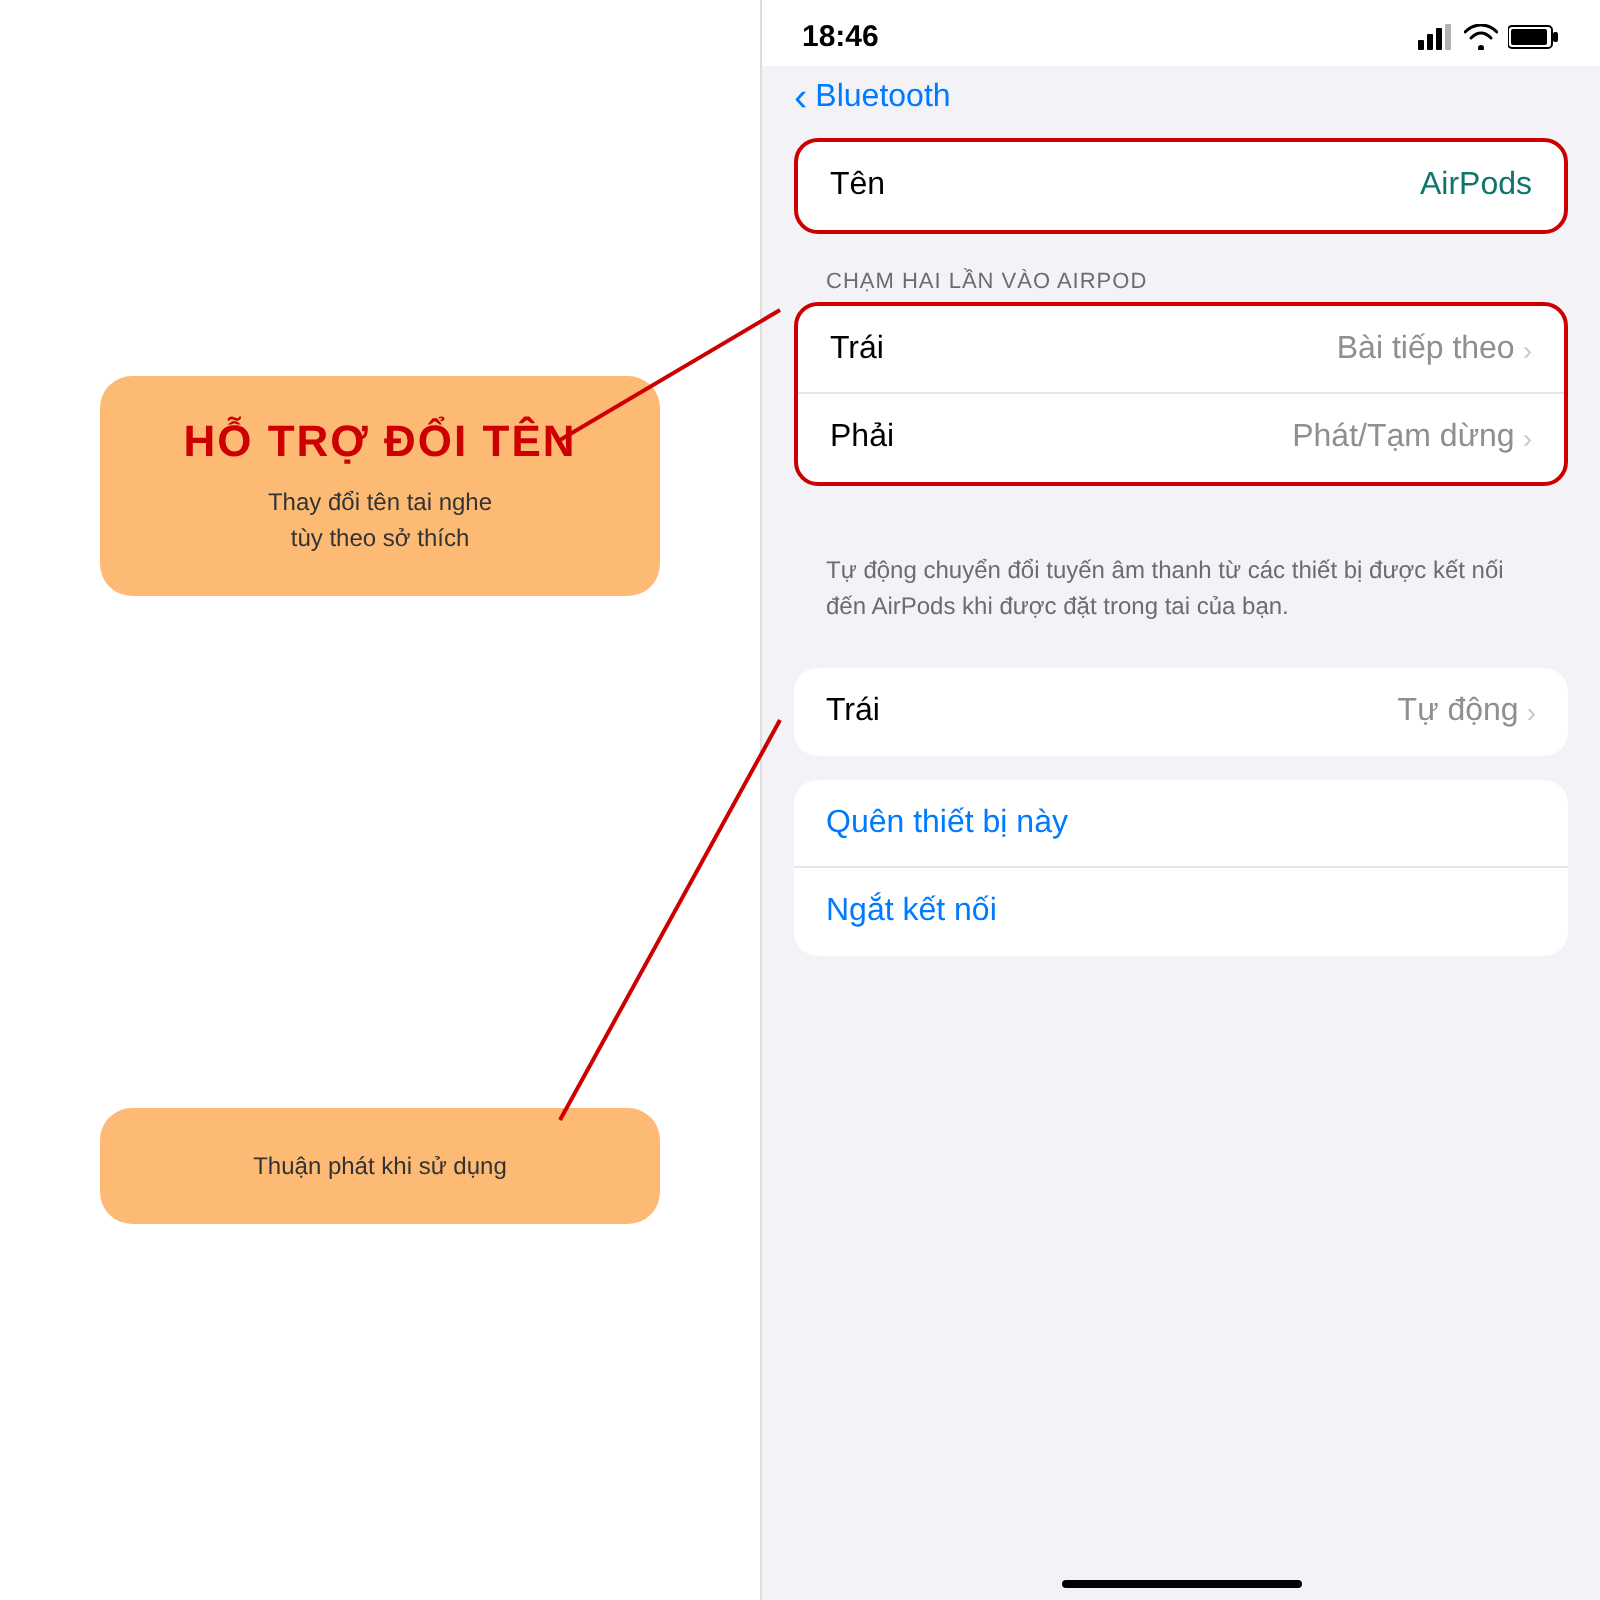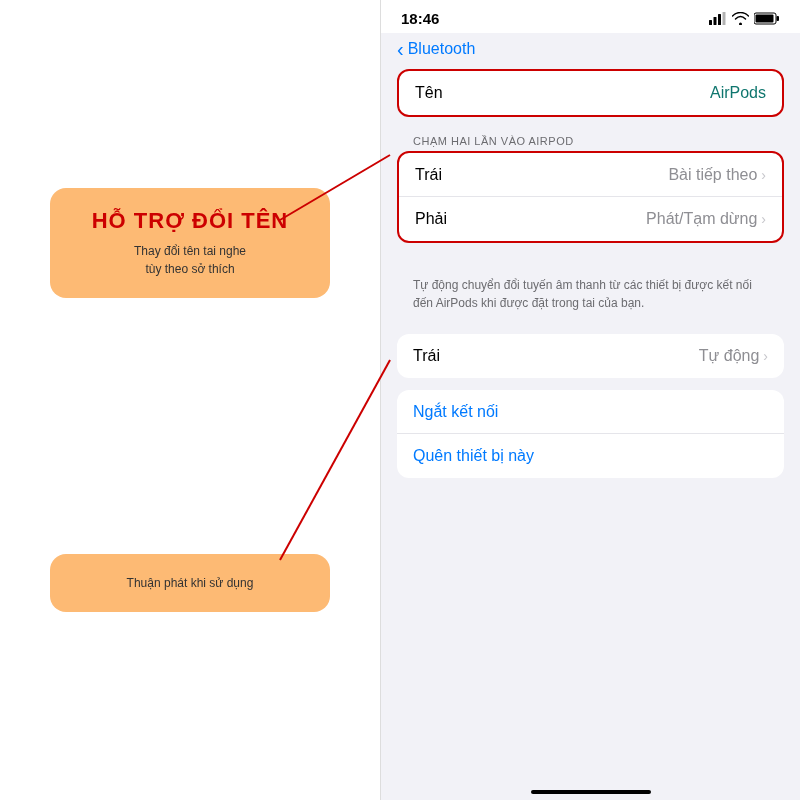--- a/index.html
+++ b/index.html
@@ -319,24 +319,24 @@
             <span>Tự động</span>
             <span class="row-chevron">›</span>
           </span>
         </div>
       </div>
     </div>
 
     <div class="settings-section">
       <div class="settings-card">
         <div class="settings-row">
+          <span class="action-link">Quên thiết bị này</span>
+        </div>
+        <div class="settings-row">
           <span class="action-link">Ngắt kết nối</span>
-        </div>
-        <div class="settings-row">
-          <span class="action-link">Quên thiết bị này</span>
         </div>
       </div>
     </div>
 
   </div>
 
   <div class="bottom-indicator">
     <div class="home-bar"></div>
   </div>
 

